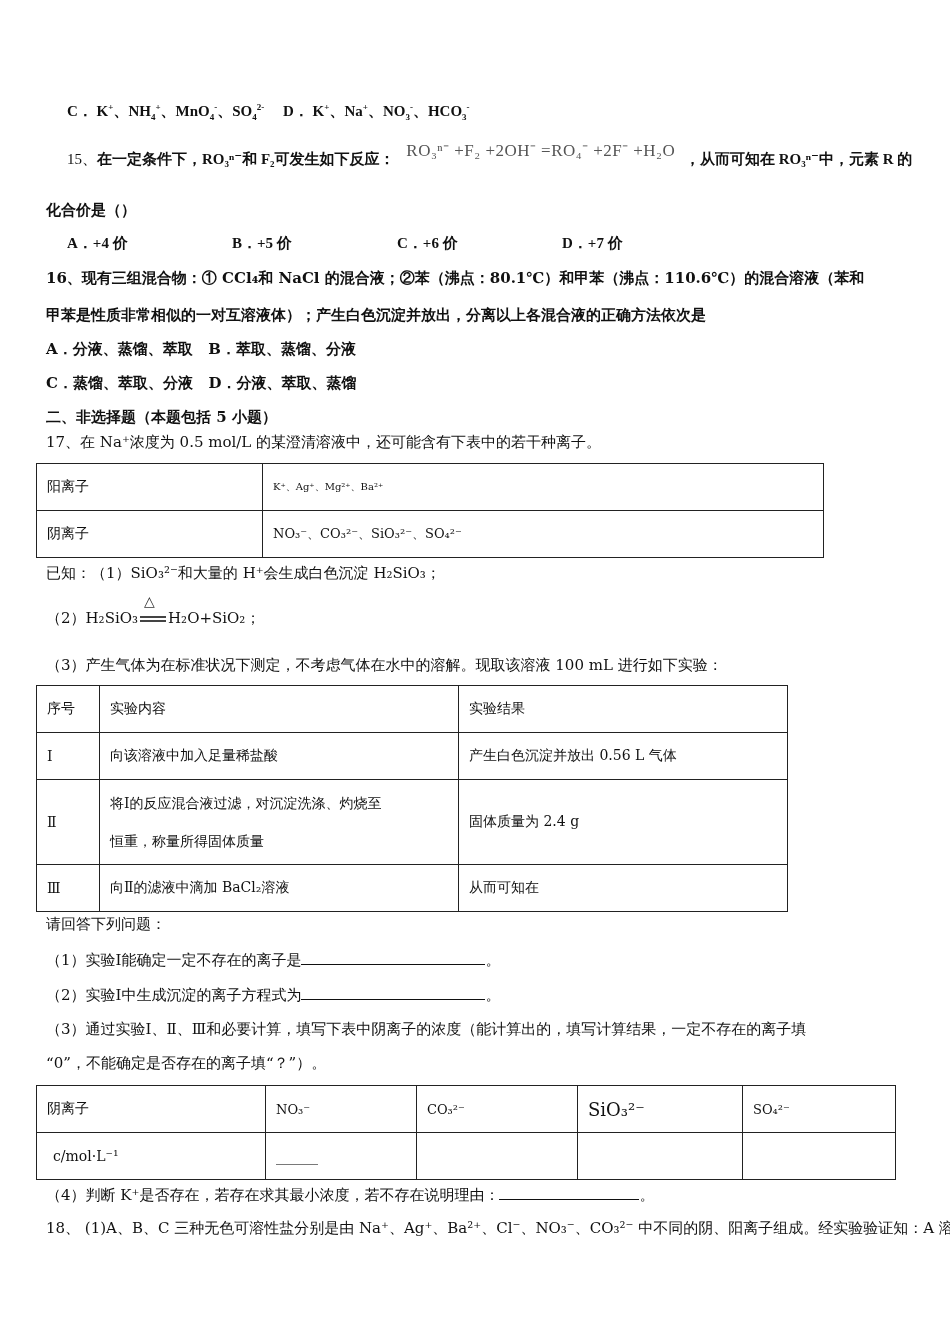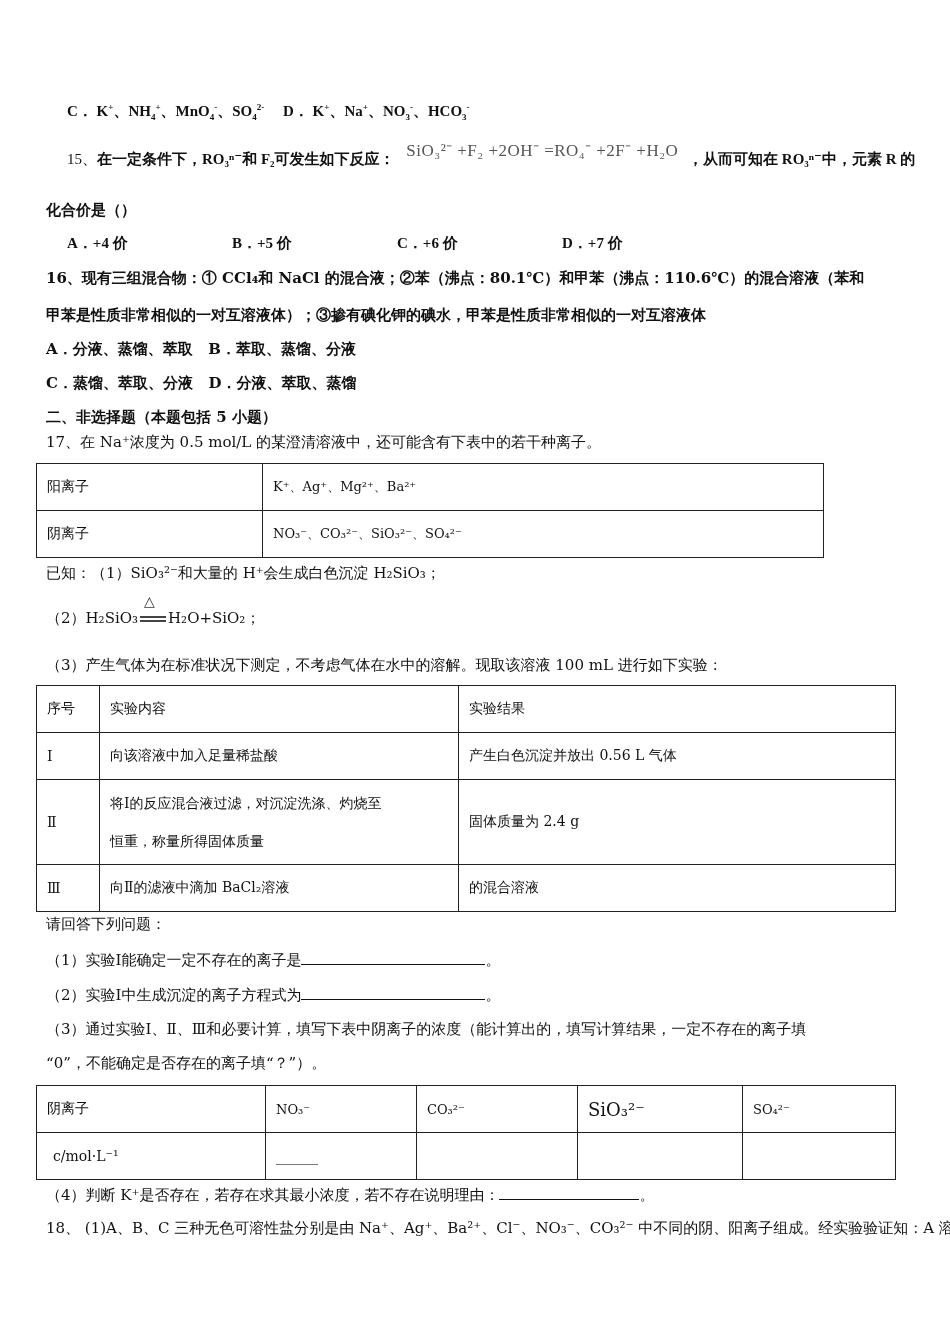--- a/index.html
+++ b/index.html
@@ -43,57 +43,57 @@
   </span>
   &nbsp;&nbsp;&nbsp;
   <span>
     <span>D．</span>
     K<sup>+</sup>、Na<sup>+</sup>、NO<sub>3</sub><sup>-</sup>、HCO<sub>3</sub><sup>-</sup>
   </span>
 </div>
 
 <div class="line serif" style="top:149px;">
   <span>15、</span><span class="bold">在一定条件下，RO₃ⁿ⁻和 F₂可发生如下反应：</span>
-  <span class="eq" style="margin-left:8px;margin-right:6px;position:relative;top:-8px;">SiO₃²⁻ +F₂ +2OH⁻ =RO₄⁻ +2F⁻ +H₂O</span>
+  <span class="eq" style="margin-left:8px;margin-right:6px;position:relative;top:-8px;">RO₃ⁿ⁻ +F₂ +2OH⁻ =RO₄⁻ +2F⁻ +H₂O</span>
   <span class="bold">，从而可知在 RO₃ⁿ⁻中，元素 R 的</span>
 </div>
 <div class="line bold" style="top:200px;">化合价是（）</div>
 <div class="line bold serif" style="top:233px;">
   <span class="opt" style="width:165px;"><span>A．</span><span>+4 价</span></span><span class="opt" style="width:165px;"><span>B．</span><span>+5 价</span></span><span class="opt" style="width:165px;"><span>C．</span><span>+6 价</span></span><span class="opt"><span>D．</span><span>+7 价</span></span>
 </div>
 
 <div class="line bold" style="top:268px;">16、现有三组混合物：① CCl₄和 NaCl 的混合液；②苯（沸点：80.1℃）和甲苯（沸点：110.6℃）的混合溶液（苯和</div>
-<div class="line bold" style="top:305px;">甲苯是性质非常相似的一对互溶液体）；③掺有碘化钾的碘水，甲苯是性质非常相似的一对互溶液体</div>
+<div class="line bold" style="top:305px;">甲苯是性质非常相似的一对互溶液体）；产生白色沉淀并放出，分离以上各混合液的正确方法依次是</div>
 <div class="line bold" style="top:339px; white-space:pre;">A．分液、蒸馏、萃取   B．萃取、蒸馏、分液</div>
 <div class="line bold" style="top:373px; white-space:pre;">C．蒸馏、萃取、分液   D．分液、萃取、蒸馏</div>
 
 <div class="line bold" style="top:407px;">二、非选择题（本题包括 5 小题）</div>
 
 <div class="line" style="top:432px;">17、在 Na⁺浓度为 0.5 mol/L 的某澄清溶液中，还可能含有下表中的若干种离子。</div>
 
 <table class="doc" style="left:36px; top:463px; width:788px;">
   <tbody>
       <tr style="height:47px;">
     <td style="width:205px;">阳离子</td>
-    <td style="font-size:13px;">K⁺、Ag⁺、Mg²⁺、Ba²⁺</td>
+    <td style="font-size:10px;">K⁺、Ag⁺、Mg²⁺、Ba²⁺</td>
   </tr>
   <tr style="height:47px;">
     <td>阴离子</td>
     <td style="font-size:13px;">NO₃⁻、CO₃²⁻、SiO₃²⁻、SO₄²⁻</td>
   </tr>
 </tbody>
   </table>
 
 <div class="line" style="top:563px;">已知：（1）SiO₃²⁻和大量的 H⁺会生成白色沉淀 H₂SiO₃；</div>
 <div class="line" style="top:608px;">
   <span>（2）H₂SiO₃</span><span class="delta-wrap"><span class="delta">△</span><span class="dbl"></span></span><span>H₂O+SiO₂；</span>
 </div>
 <div class="line" style="top:655px;">（3）产生气体为在标准状况下测定，不考虑气体在水中的溶解。现取该溶液 100 mL 进行如下实验：</div>
 
-<table class="doc" style="left:36px; top:685px; width:860px;">
+<table class="doc" style="left:36px; top:685px; width:752px;">
   <tbody>
       <tr style="height:47px;">
     <td style="width:42px;">序号</td>
     <td style="width:338px;">实验内容</td>
     <td>实验结果</td>
   </tr>
   <tr style="height:47px;">
     <td>Ⅰ</td>
     <td>向该溶液中加入足量稀盐酸</td>
     <td>产生白色沉淀并放出 0.56 L 气体</td>
@@ -102,21 +102,21 @@
     <td>Ⅱ</td>
     <td style="line-height:38px;">
       <div>将Ⅰ的反应混合液过滤，对沉淀洗涤、灼烧至</div>
       <div>恒重，称量所得固体质量</div>
     </td>
     <td>固体质量为 2.4 g</td>
   </tr>
   <tr style="height:47px;">
     <td>Ⅲ</td>
     <td>向Ⅱ的滤液中滴加 BaCl₂溶液</td>
-    <td>的混合溶液</td>
+    <td>从而可知在</td>
   </tr>
 </tbody>
   </table>
 
 <div class="line" style="top:914px;">请回答下列问题：</div>
 <div class="line" style="top:950px;">
   <span>（1）实验Ⅰ能确定一定不存在的离子是</span><span class="blank" style="width:184px;"></span><span>。</span>
 </div>
 <div class="line" style="top:985px;">
   <span>（2）实验Ⅰ中生成沉淀的离子方程式为</span><span class="blank" style="width:184px;"></span><span>。</span>

